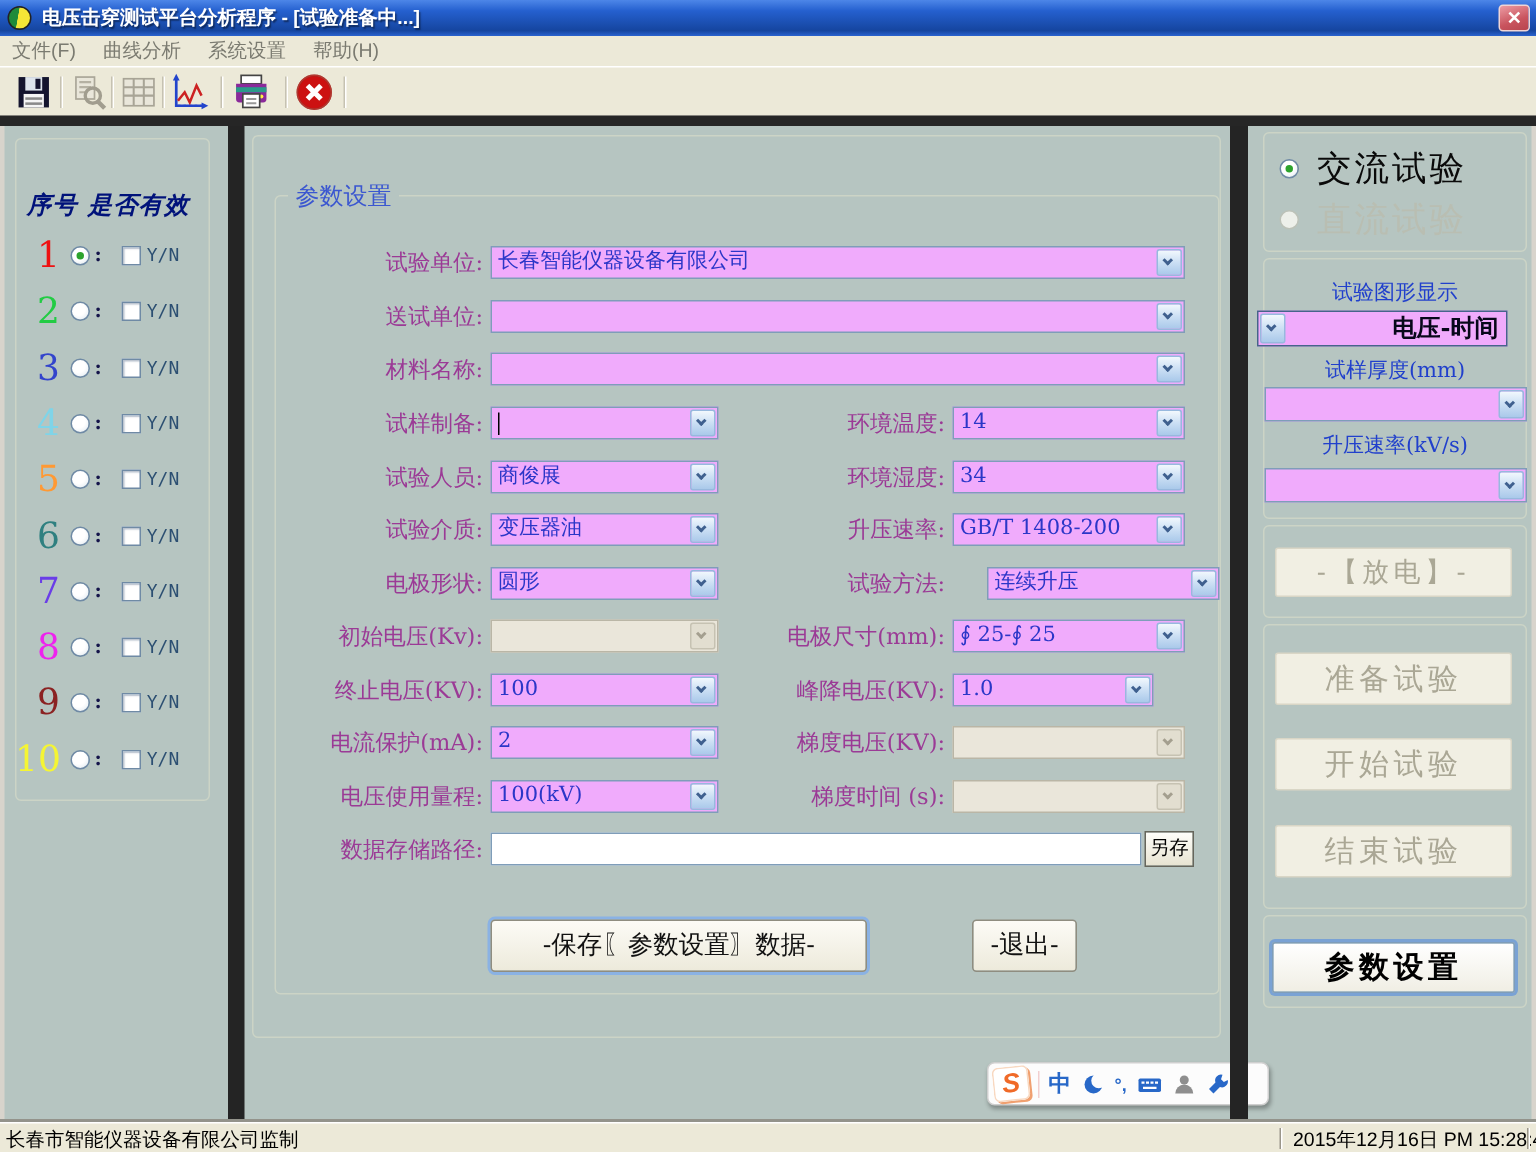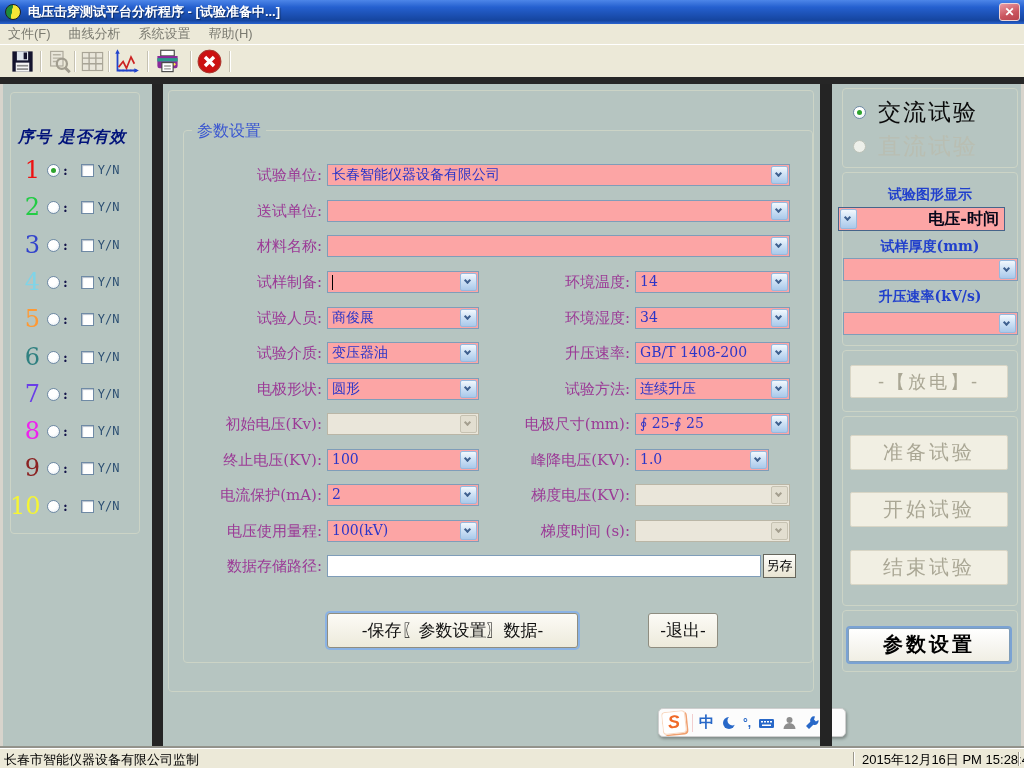--- a/index.html
+++ b/index.html
@@ -53,21 +53,21 @@
   .seq-cb{margin-left:13px;width:13px;height:13px;flex:none;background:#fff;border:1px solid #6f8aa5;
     box-shadow:inset 1px 1px 1px rgba(90,110,140,.45);}
   .seq-label{margin-left:4px;font-family:"DejaVu Sans Mono",monospace;font-size:12px;color:#2c4f72;}
 
   
   .legend{position:absolute;left:192px;top:121px;background:#b6c5c1;padding:0 5px;
     color:#3b57d0;font-size:16px;z-index:2;}
   .flabel{position:absolute;width:144px;height:22px;line-height:22px;text-align:right;
     color:#9b3a96;font-size:15px;white-space:nowrap;}
   .flabel.r{width:150px;}
-  .combo{position:absolute;height:22px;background:#fca5a5;border:1px solid #7f9db9;}
+  .combo{position:absolute;height:22px;background:#f0abfc;border:1px solid #7f9db9;}
   .ctext{position:absolute;left:4px;right:20px;top:0;bottom:0;line-height:19px;font-size:14px;
     color:#2b36c8;white-space:nowrap;overflow:hidden;}
   .cbtn{position:absolute;top:1px;right:1px;bottom:1px;width:17px;border-radius:2px;
     background:linear-gradient(180deg,#f2f8fd,#cbdff4 50%,#aac9ea);border:1px solid #97b9de;}
   .cbtn i{position:absolute;left:50%;top:50%;width:5px;height:5px;margin:-4px 0 0 -4px;
     border-right:2px solid #3f608f;border-bottom:2px solid #3f608f;transform:rotate(45deg);}
   .combo.disabled{background:#eae6da;border-color:#bab6a6;}
   .combo.disabled .cbtn{background:#e2ded0;border-color:#c6c2b2;}
   .combo.disabled .cbtn i{border-color:#a49f8f;}
   .combo.arrow-left{border-color:#46648a;}
@@ -79,21 +79,21 @@
     background:linear-gradient(180deg,#fefefa,#e8e4d2);border:1px solid #66665c;
     font-size:13px;color:#000;line-height:21px;}
   .bigbtn{position:absolute;text-align:center;color:#111;font-size:17px;border-radius:3px;
     background:linear-gradient(180deg,#fcfbf6,#edeadb);border:1px solid #8f8d80;line-height:33px;white-space:nowrap;}
   .bigbtn.focus{box-shadow:0 0 0 2px #8ab2e4;}
 
   
   .ac-text{position:absolute;left:878px;top:97px;font-size:23px;color:#0a0a0a;letter-spacing:2px;}
   .dc-text{position:absolute;left:878px;top:131px;font-size:23px;color:#b9beb2;letter-spacing:2px;}
   .rlbl{position:absolute;left:842px;width:176px;text-align:center;color:#2140cc;
-    font-weight:bold;font-size:14px;}
+    font-weight:normal;font-size:14px;}
   .rbtn{position:absolute;left:850px;width:158px;height:35px;text-align:center;border-radius:2px;
     background:#f1efe3;border:1px solid #d9d6c6;color:#aaa795;font-size:20px;
     letter-spacing:3px;line-height:33px;white-space:nowrap;}
   .pbtn{position:absolute;left:848px;top:628px;width:162px;height:34px;text-align:center;
     background:linear-gradient(#ffffff,#f0eee4);border:1px solid #7f9db9;border-radius:2px;
     box-shadow:0 0 0 2px #7aa2d4;color:#000;font-size:20px;font-weight:bold;
     letter-spacing:3px;line-height:31px;}
 
   
   .ime{position:absolute;left:658px;top:708px;width:188px;height:29px;background:#fcfcfc;
@@ -341,21 +341,21 @@
   </div>
 
   <div class="flabel" style="left:178px;top:378px;">电极形状:</div>
   <div class="combo" style="left:327px;top:378px;width:152px;">
     <span class="ctext">圆形</span>
     <span class="cbtn">
         <i></i>
       </span>
   </div>
   <div class="flabel r" style="left:480px;top:378px;">试验方法:</div>
-  <div class="combo" style="left:635px;top:378px;width:155px;">
+  <div class="combo" style="left:658px;top:378px;width:155px;">
     <span class="ctext">连续升压</span>
     <span class="cbtn">
         <i></i>
       </span>
   </div>
 
   <div class="flabel" style="left:178px;top:413px;">初始电压(Kv):</div>
   <div class="combo disabled" style="left:327px;top:413px;width:152px;">
     <span class="ctext"></span>
     <span class="cbtn">

